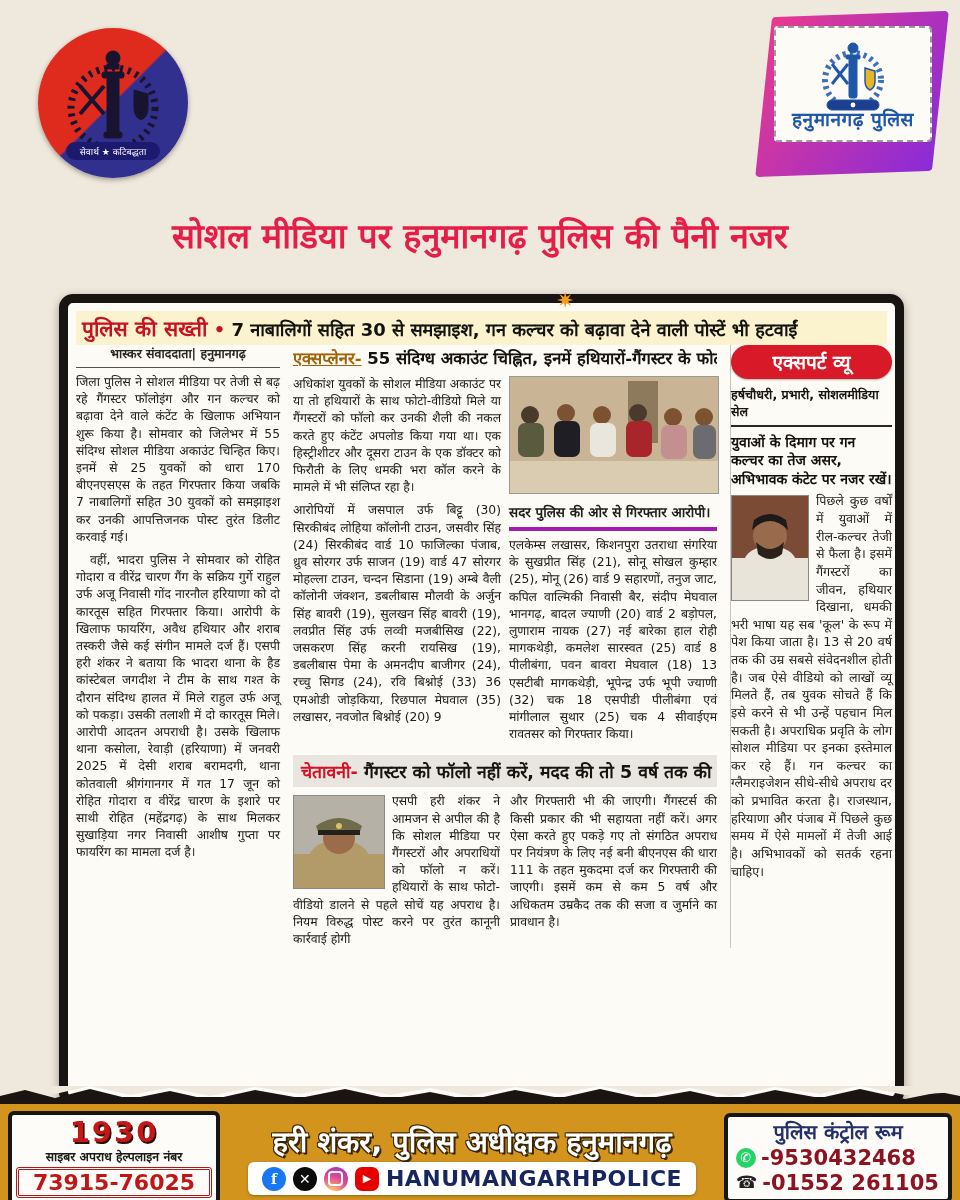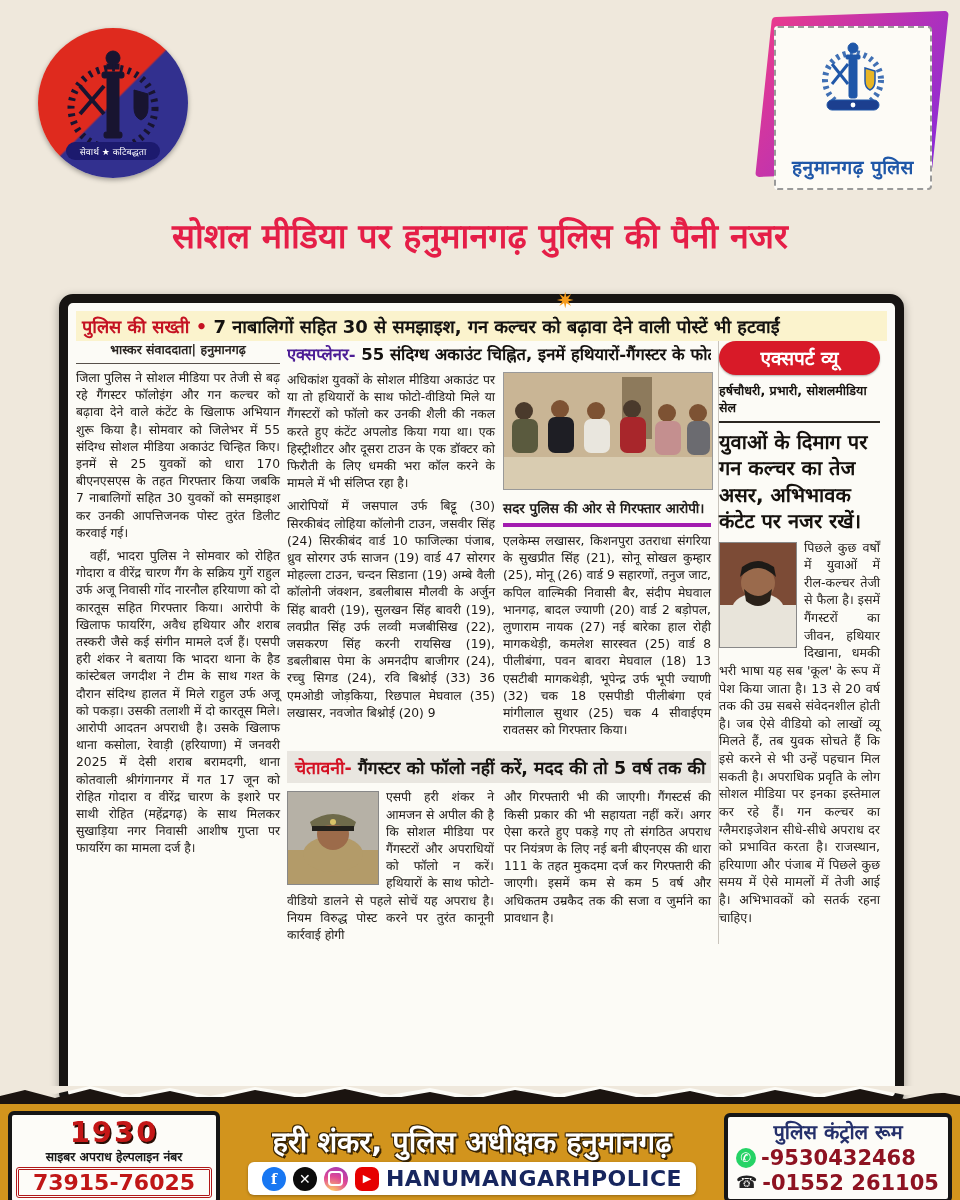--- a/index.html
+++ b/index.html
@@ -6,70 +6,70 @@
   body{font-family:"DejaVu Sans","Liberation Sans",sans-serif;}
   .canvas{position:relative;width:960px;height:1200px;background:#efe8dc;overflow:hidden;}
 
   
   .logo-left{position:absolute;left:38px;top:28px;width:150px;height:150px;border-radius:50%;
     background:linear-gradient(135deg,#df2a1e 49.5%,#32308f 50.5%);box-shadow:0 2px 5px rgba(0,0,0,.35);}
   .logo-left svg{position:absolute;left:0;top:0;}
   .logo-right-wrap{position:absolute;right:12px;top:10px;width:190px;height:172px;}
   .logo-right-bg{position:absolute;left:6px;top:4px;width:176px;height:160px;
     background:linear-gradient(120deg,#e93a8e,#8a2bd8);transform:skewX(-8deg) rotate(-2deg);border-radius:4px;}
-  .logo-right-card{position:absolute;left:16px;top:16px;width:158px;height:164px;background:#fdfbf6;
+  .logo-right-card{position:absolute;left:16px;top:16px;width:158px;height:116px;background:#fdfbf6;
     border:2px dashed #9a9a9a;border-radius:4px;display:flex;flex-direction:column;align-items:center;justify-content:flex-end;padding-bottom:8px;box-sizing:border-box;}
   .logo-right-card svg{position:absolute;top:8px;left:50%;transform:translateX(-50%);}
   .logo-right-label{font-weight:bold;font-size:19px;color:#1f57a8;letter-spacing:.5px;}
 
   
   .main-title{position:absolute;left:0;top:212px;width:100%;text-align:center;
     font-size:34px;font-weight:900;color:#e51e47;white-space:nowrap;}
 
   
   .paper{position:absolute;left:59px;top:294px;width:845px;height:812px;box-sizing:border-box;
     background:#fcfbf6;border:9px solid #171412;border-radius:14px;padding:8px 8px 6px 8px;
     box-shadow:0 3px 10px rgba(0,0,0,.35);overflow:hidden;}
   .starburst{position:absolute;left:556px;top:288px;font-size:22px;color:#f59b1b;z-index:3;}
 
   .kicker{background:#fbf3cd;padding:3px 6px;font-size:18px;font-weight:bold;color:#141210;white-space:nowrap;overflow:hidden;}
-  .kicker .klabel{color:#c41222;font-size:18px;}
+  .kicker .klabel{color:#c41222;font-size:21px;}
   .kicker .kbullet{color:#c41222;}
 
   .headline{font-size:35px;line-height:1.16;font-weight:900;color:#13100e;margin:7px 0 9px 0;letter-spacing:-0.5px;}
 
-  .cols{display:flex;gap:7px;color:#1e1a17;}
+  .cols{display:flex;gap:13px;color:#1e1a17;}
   .col1{width:204px;flex:none;}
   .colmid{width:424px;flex:none;}
   .col4{width:162px;flex:none;border-left:1px solid #c9c4bc;box-sizing:border-box;}
 
   .byline{font-size:12.5px;font-weight:bold;text-align:center;color:#2a2622;
     border-bottom:1.5px solid #57504a;padding-bottom:5px;margin-bottom:6px;}
   .body-text{font-size:12.3px;line-height:1.40;text-align:justify;margin:0 0 6px 0;}
   .body-text.indent{text-indent:14px;}
 
   .explainer-head{font-size:16.5px;font-weight:900;color:#15120f;margin:1px 0 7px 0;white-space:nowrap;overflow:hidden;}
-  .explainer-head .elabel{color:#4c1d95;}
+  .explainer-head .elabel{color:#a16207;text-decoration:underline;}
   .midrow{display:flex;gap:8px;}
   .midrow .mc{flex:1;min-width:0;}
 
   .photo-frame{width:100%;border:1px solid #999;background:#cbb89a;}
   .caption{font-size:13.5px;font-weight:bold;color:#201d1a;margin:5px 0 6px 0;
     border-bottom:4px solid #a21caf;padding-bottom:6px;}
 
   .warning-band{margin-top:6px;background:#e9e6e0;padding:4px 8px;font-size:17.5px;font-weight:900;color:#161310;white-space:nowrap;overflow:hidden;}
   .warning-band .wlabel{color:#d41224;}
   .warning-cols{display:flex;gap:10px;margin-top:6px;}
   .warning-cols .wc{flex:1;min-width:0;font-size:12.3px;line-height:1.40;text-align:justify;}
   .officer-photo{float:left;width:90px;height:92px;margin:2px 7px 2px 0;border:1px solid #888;background:#b9b4aa;}
 
   .expert-badge{background:#d81a28;color:#fff;font-size:19px;font-weight:900;text-align:center;
     border-radius:20px;padding:4px 2px;margin:0 0 7px 0;box-shadow:0 1px 2px rgba(0,0,0,.3);}
   .expert-byline{font-size:12.6px;font-weight:900;color:#17130f;border-bottom:2px solid #2b2username6;border-bottom:2px solid #2b2620;padding-bottom:5px;margin-bottom:6px;}
-  .expert-intro{font-size:20px;font-weight:900;line-height:1.32;margin:0 0 4px 0;color:#15110d;}
+  .expert-intro{font-size:14px;font-weight:900;line-height:1.32;margin:0 0 4px 0;color:#15110d;}
   .expert-portrait{float:left;width:76px;height:104px;margin:3px 7px 2px 0;border:1px solid #888;background:#7a4a36;}
   .expert-body{font-size:12.6px;line-height:1.40;text-align:justify;color:#1e1a17;}
 
   
   .torn{position:absolute;left:0;top:1086px;width:960px;height:22px;z-index:4;}
   .footer{position:absolute;left:0;top:1104px;width:960px;height:108px;background:#d2941d;z-index:5;
     display:flex;align-items:center;justify-content:space-between;padding:0 8px;box-sizing:border-box;}
 
   .helpline-box{width:212px;background:#fdfcf8;border:4px solid #161616;border-radius:6px;text-align:center;padding:3px 4px;box-sizing:border-box;}
   .helpline-1930{font-size:29px;font-weight:900;color:#c41717;line-height:1;letter-spacing:2px;

